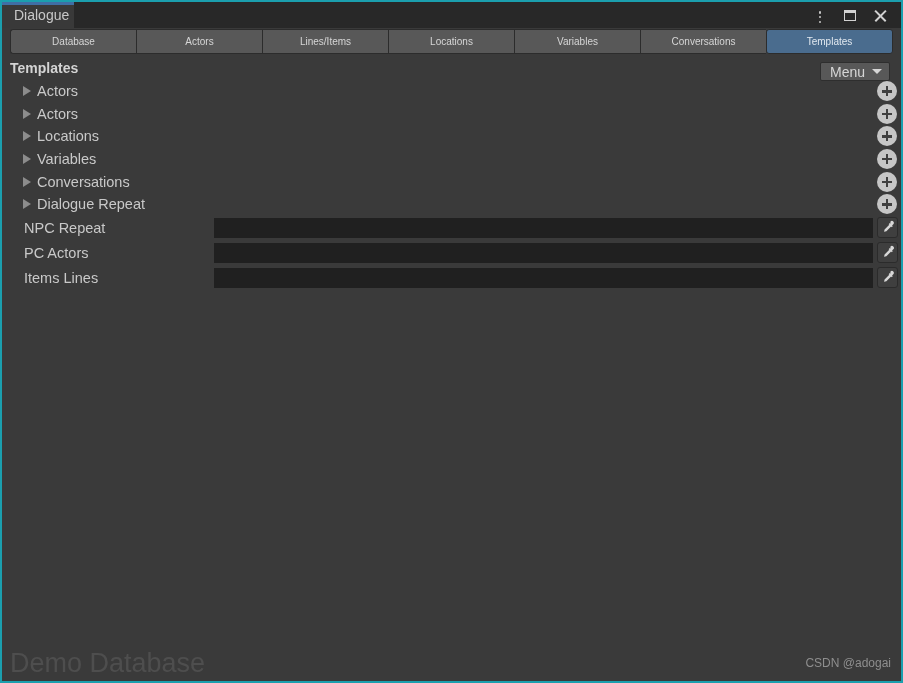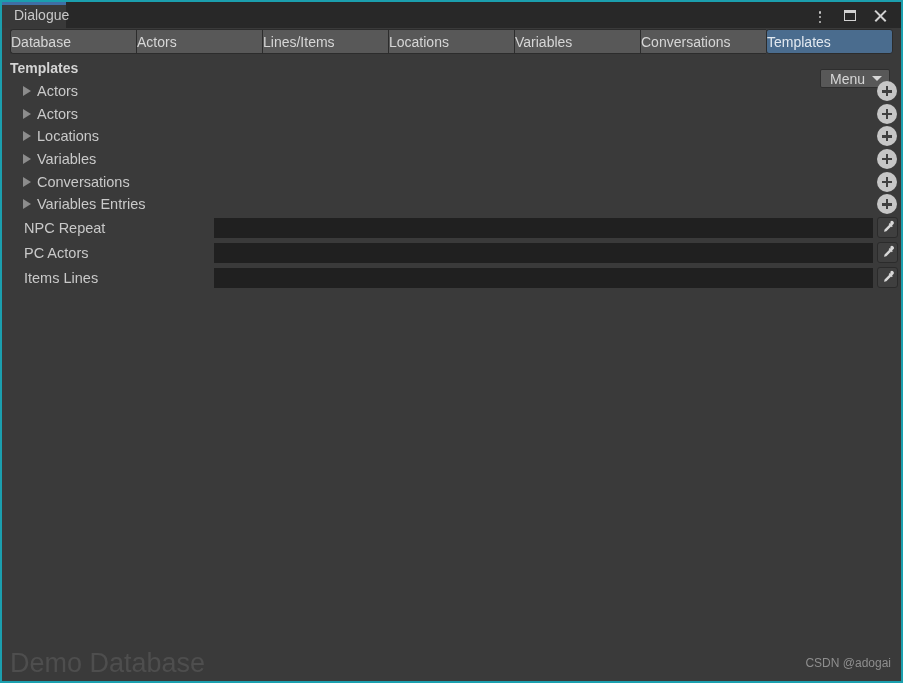--- a/index.html
+++ b/index.html
@@ -23,21 +23,21 @@
   
   #titlebar {
     position: relative;
     height: 26px;
     background: #282828;
     display: flex;
     align-items: stretch;
   }
   #doc-tab {
     position: relative;
-    width: 64px;
+    width: 72px;
     background: #393939;
     display: flex;
     align-items: center;
     padding-left: 12px;
     box-sizing: border-box;
     color: #c8c8c8;
     font-size: 14px;
   }
   #doc-tab::before {
     content: "";
@@ -93,26 +93,26 @@
     height: 26px;
     background: #3a3a3a;
     display: flex;
     padding: 1px 8px 0 8px;
     box-sizing: border-box;
   }
   .tab {
     flex: 1 1 0;
     display: flex;
     align-items: center;
-    justify-content: flex-start;
+    justify-content: center;
     background: #585858;
     border: 1px solid #2c2c2c;
     border-right: none;
     color: #d6d6d6;
-    font-size: 14px;
+    font-size: 10px;
     box-sizing: border-box;
     height: 25px;
     cursor: default;
   }
   .tab:first-child { border-radius: 3px 0 0 3px; }
   .tab:last-child {
     border-right: 1px solid #2c2c2c;
     border-radius: 0 3px 3px 0;
   }
   .tab.selected {
@@ -136,21 +136,21 @@
     position: absolute;
     left: 8px;
     top: 6px;
     color: #d4d4d4;
     font-size: 14px;
     font-weight: bold;
   }
   #menu-button {
     position: absolute;
     right: 11px;
-    top: 15px;
+    top: 8px;
     height: 19px;
     padding: 0 7px 0 9px;
     background: #585858;
     border: 1px solid #2e2e2e;
     border-radius: 2px;
     box-sizing: border-box;
     display: flex;
     align-items: center;
     gap: 7px;
     color: #d6d6d6;
@@ -330,21 +330,21 @@
       <span class="row-label">Variables</span>
       <span class="plus"></span>
     </div>
     <div class="row">
       <span class="tri"></span>
       <span class="row-label">Conversations</span>
       <span class="plus"></span>
     </div>
     <div class="row">
       <span class="tri"></span>
-      <span class="row-label">Variables Entries</span>
+      <span class="row-label">Dialogue Repeat</span>
       <span class="plus"></span>
     </div>
 
     <div class="row colorrow">
       <span class="row-label no-tri">NPC Repeat</span>
       <span class="swatch-wrap">
         <span class="swatch-fill" style="background: rgb(255, 0, 0);"></span>
         <span class="swatch-alpha" style="background: rgb(255, 255, 255);"></span>
       </span>
       <span class="picker">

